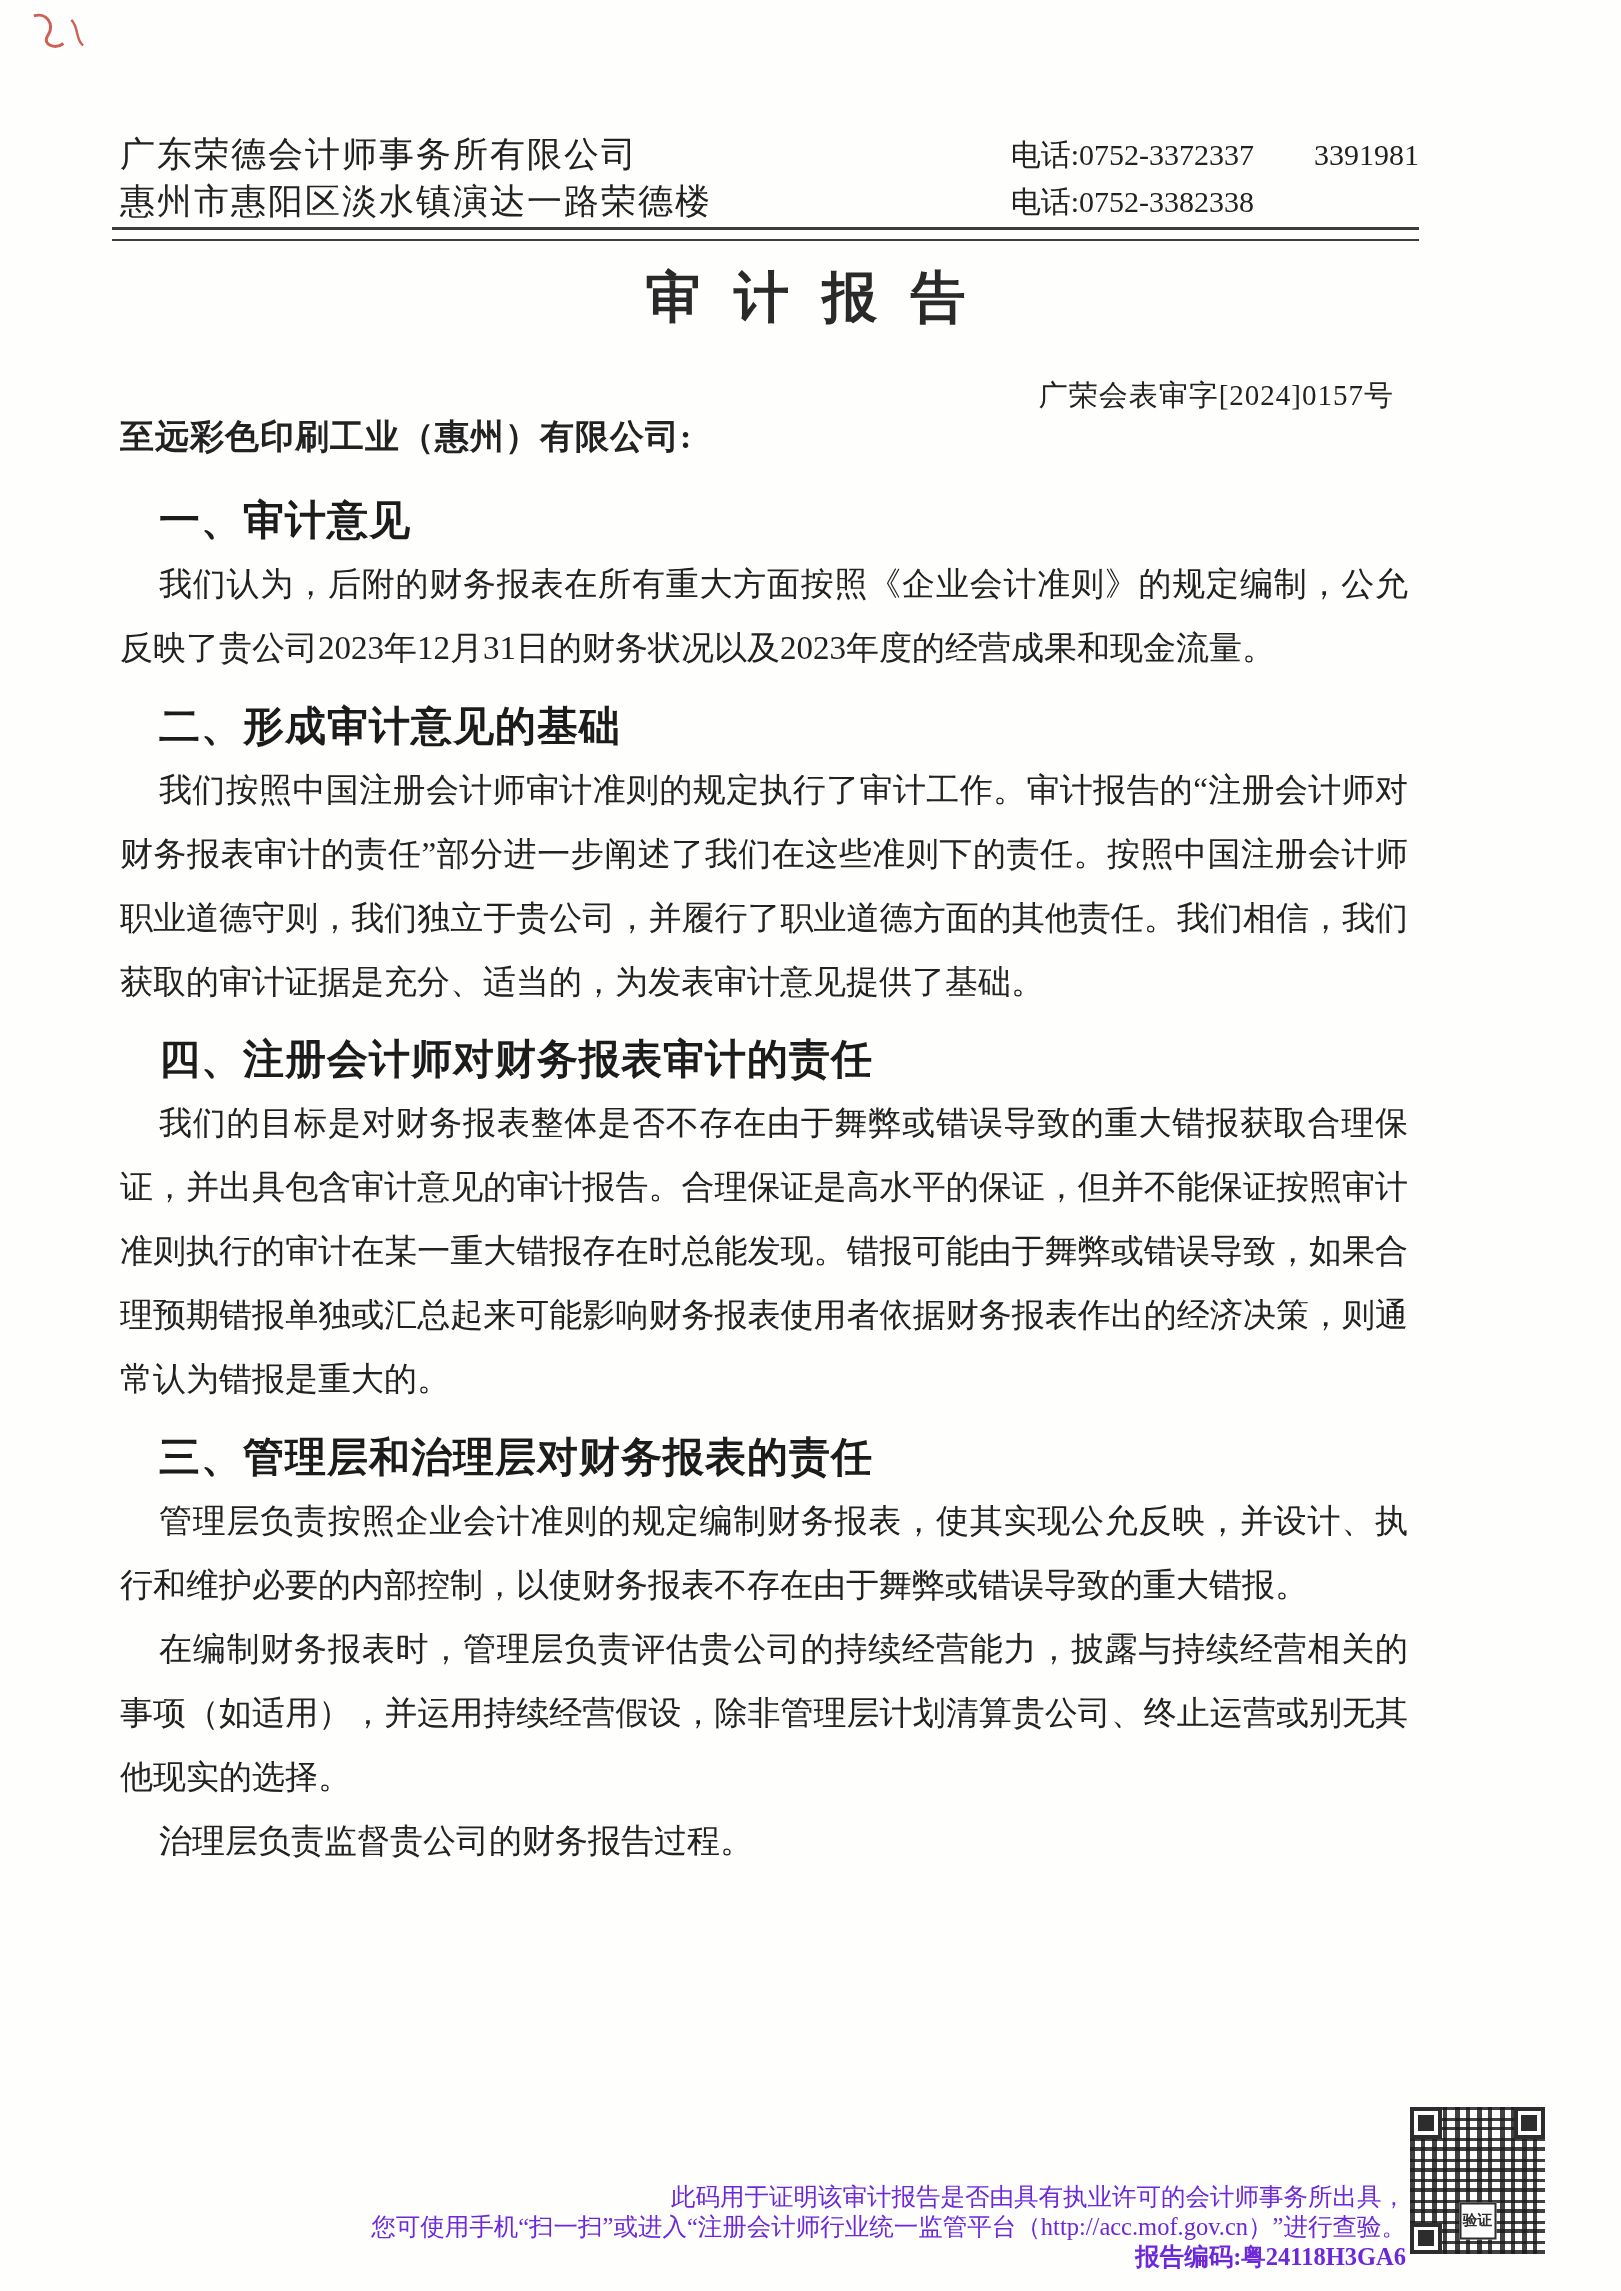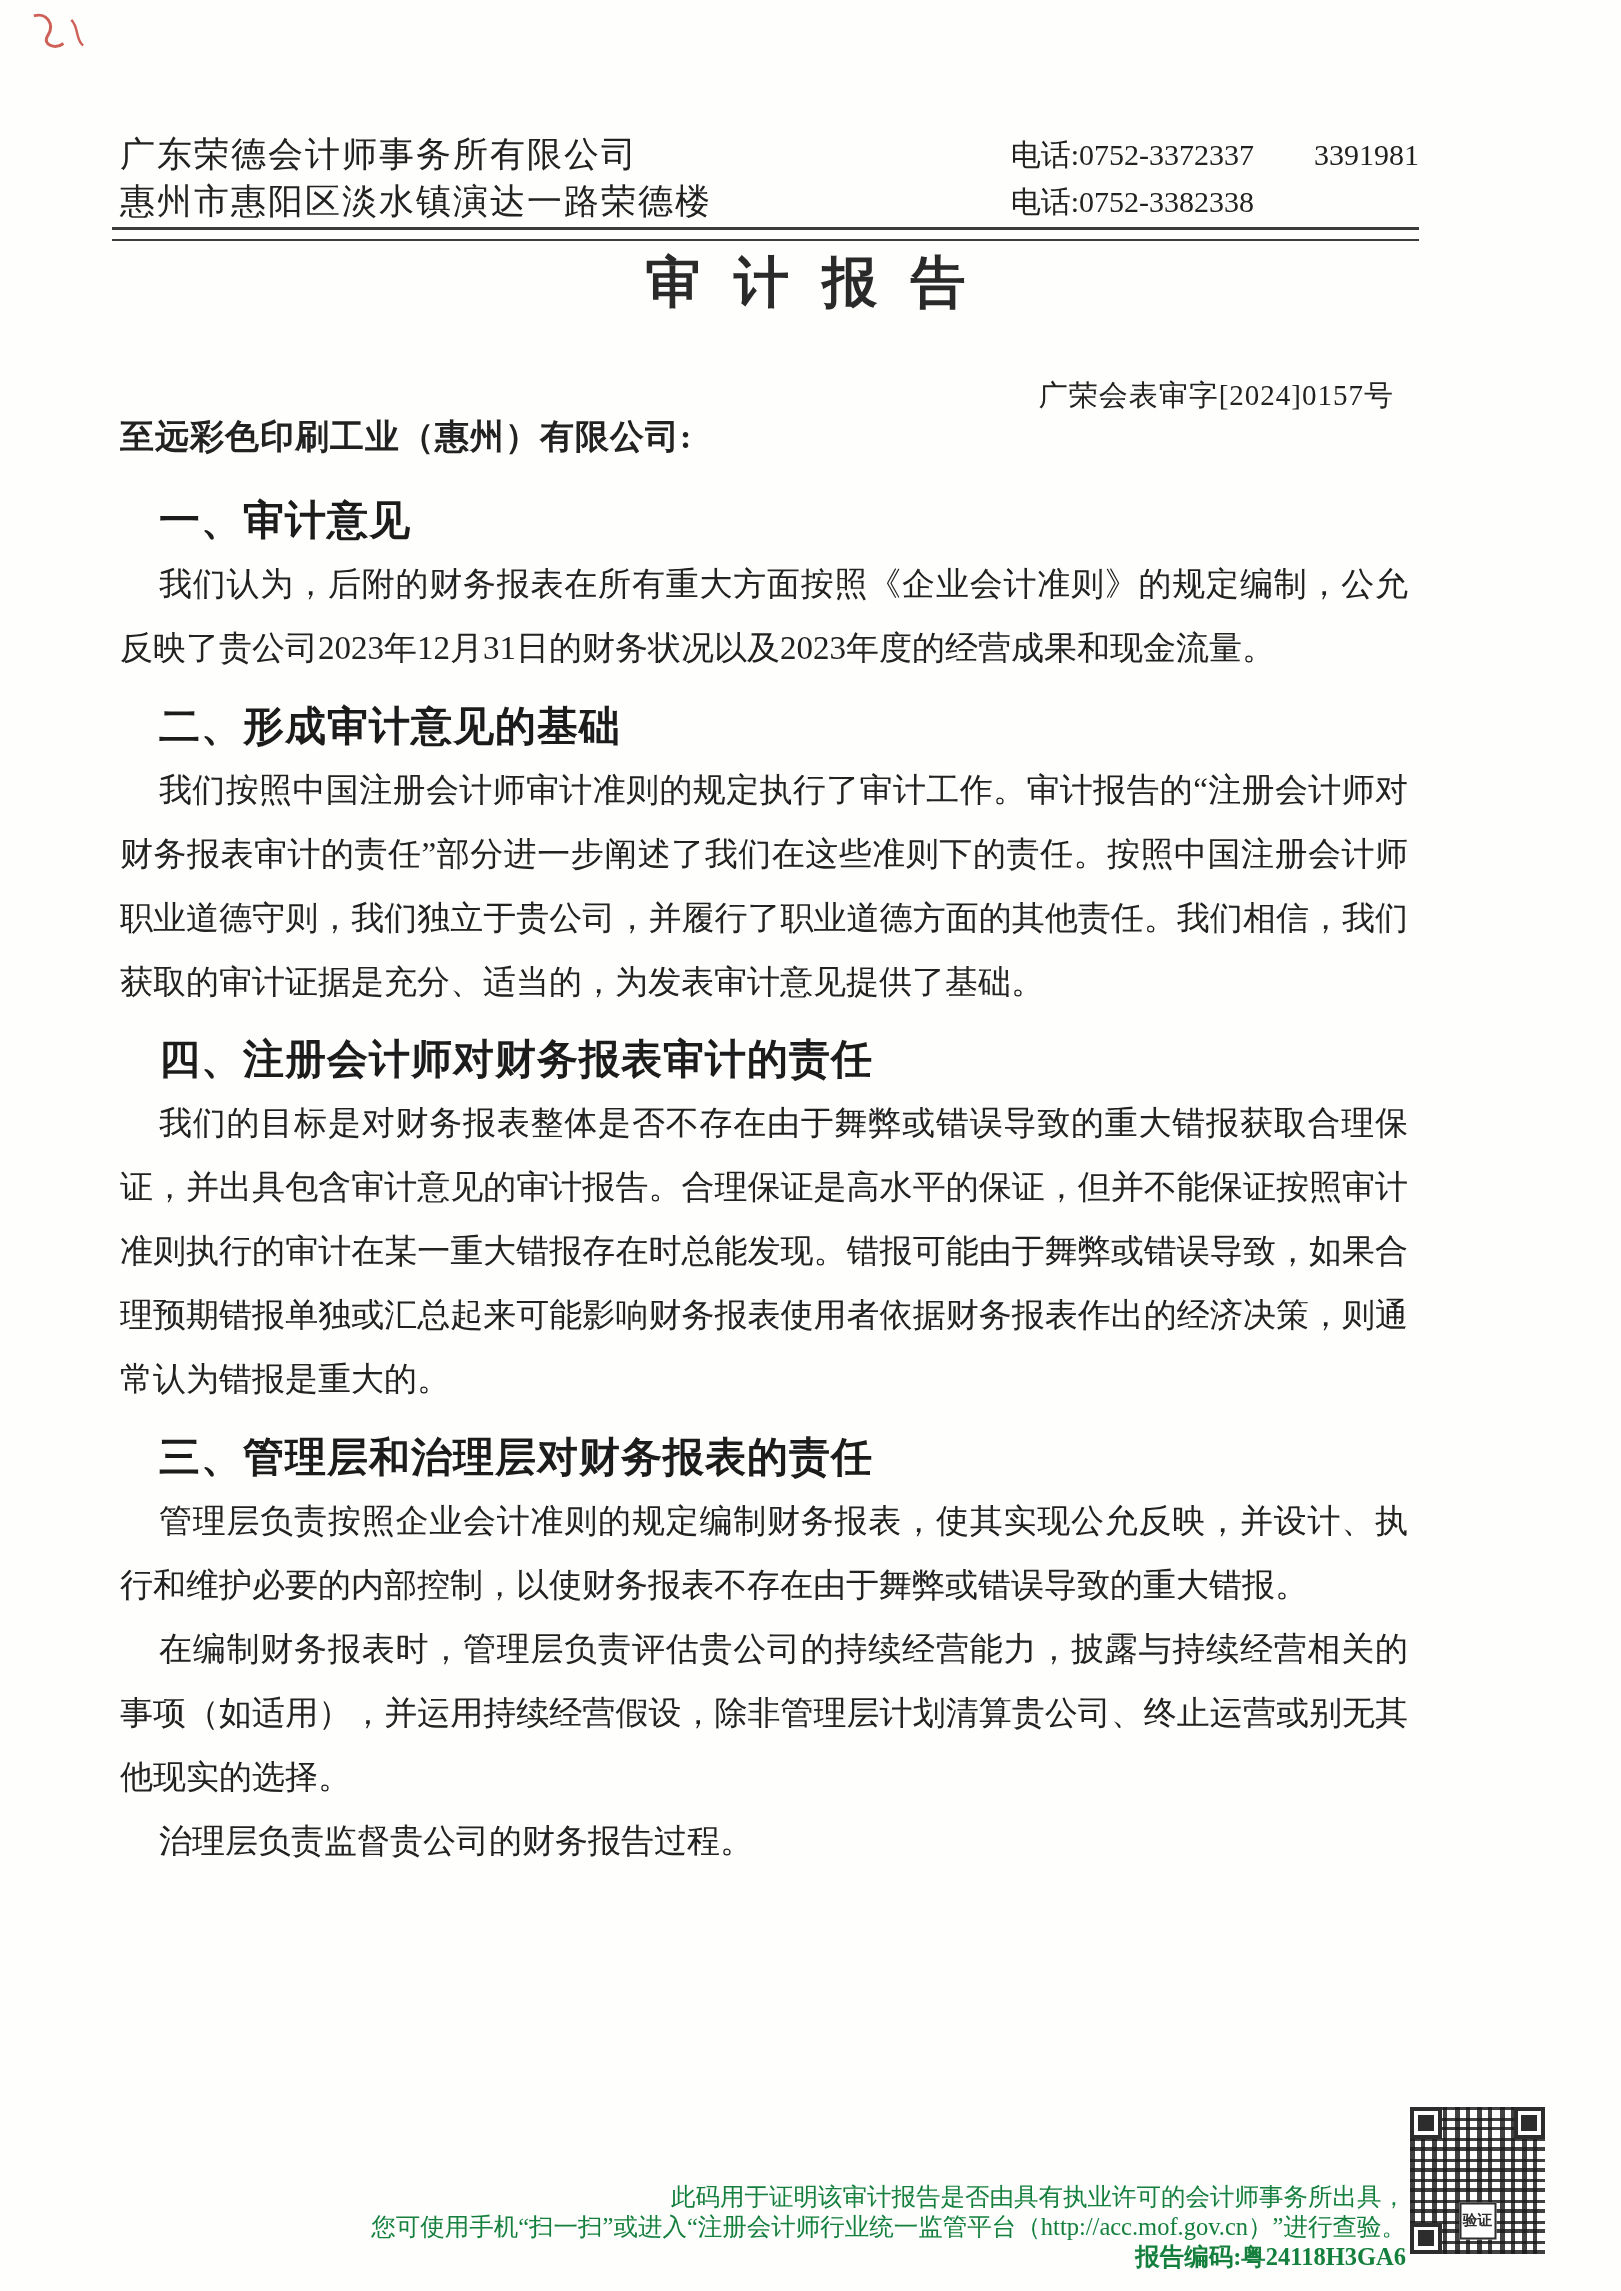--- a/index.html
+++ b/index.html
@@ -24,21 +24,21 @@
   .phones { font-size: 30px; line-height: 47px; white-space: nowrap; }
   .header-rule {
     position: absolute; left: 112px; right: 202px; top: 227px;
     height: 8.8px;
     border-top: 3.9px solid #3c3c3c;
     border-bottom: 2px solid #3c3c3c;
   }
 
   .doc-title {
     position: absolute; left: 0; right: 0; top: 243px;
-    margin: 3px; text-align: center;
+    margin: 18px; text-align: center;
     font-size: 55px; font-weight: bold; letter-spacing: 9.8px;
     color: #2a2a2a;
   }
   .report-no {
     position: absolute; top: 376px; right: 227px;
     font-size: 29px; letter-spacing: 1px;
   }
   .addressee {
     position: absolute; top: 414px; left: 120px;
     font-size: 34px; font-weight: bold; letter-spacing: 1px;
@@ -55,21 +55,21 @@
     font-family: "Liberation Sans", "DejaVu Sans", sans-serif;
     font-size: 41px; font-weight: bold; line-height: 64px;
     color: #1c1c1c; letter-spacing: 1px;
   }
   .body p { margin: 0; text-indent: 39px; }
 
   
   .footer-note {
     position: absolute; left: 294px; right: 215px; top: 2182px;
     text-align: right;
-    font-size: 24.5px; line-height: 30px; color: #15803d; font-family: Liberation Serif, serif;
+    font-size: 24.5px; line-height: 30px; color: #6d28d9; font-family: Liberation Serif, serif;
   }
   .footer-note .code { font-weight: bold; }
 
   
   .qr {
     position: absolute; left: 1408px; top: 2105px;
     width: 139px; height: 151px; background: #ffffff;
   }
   .qr-noise {
     position: absolute; inset: 2px;

